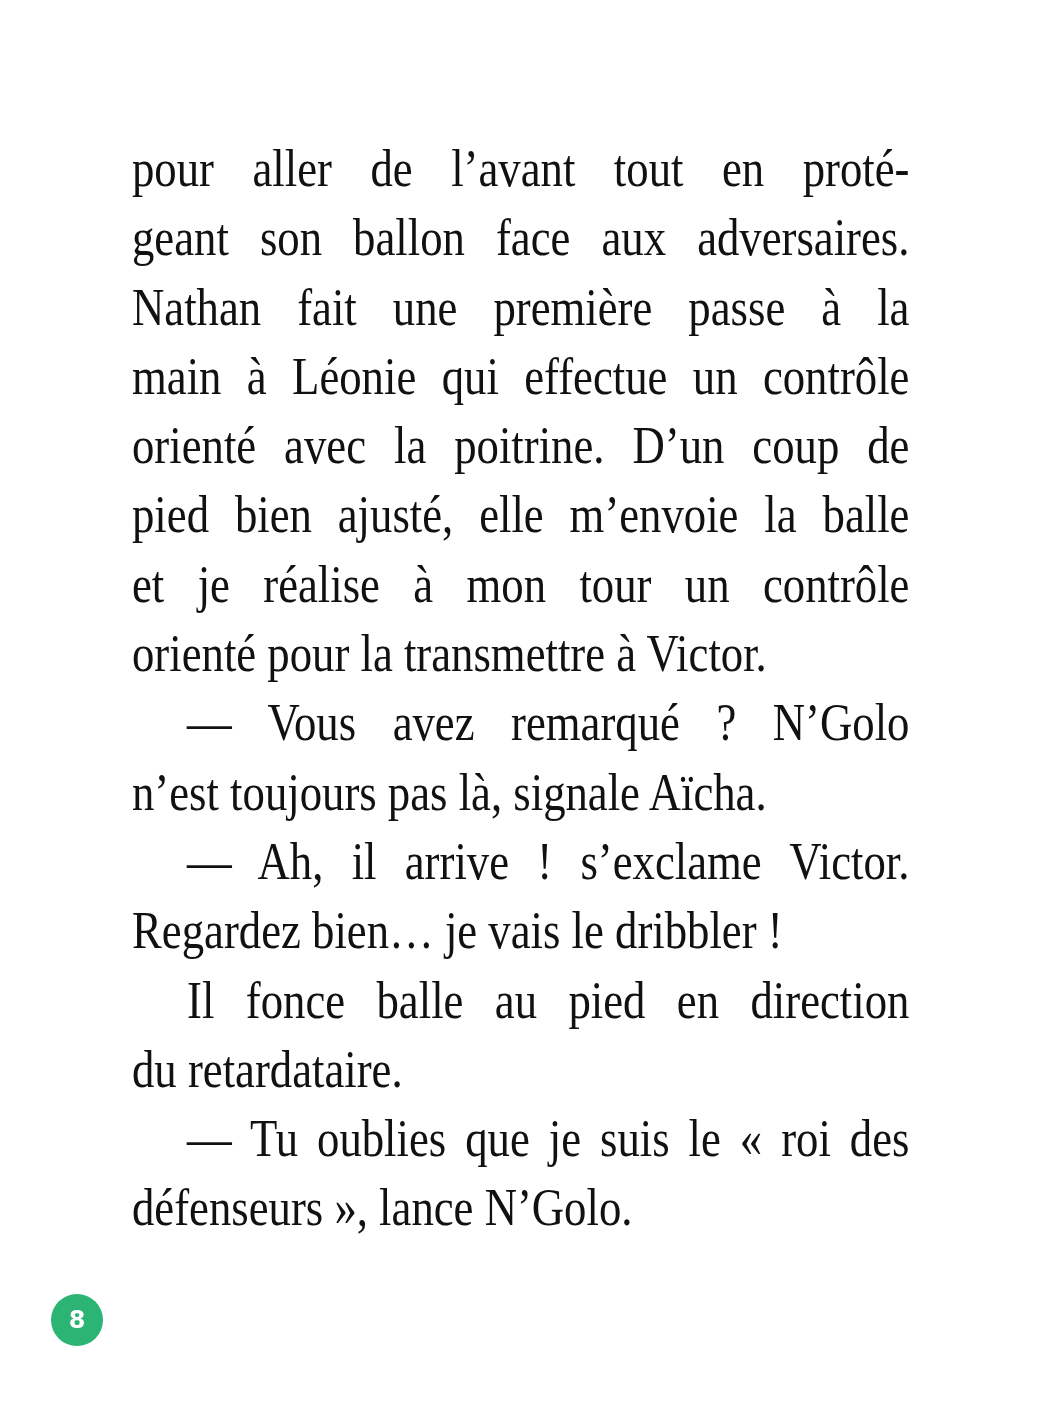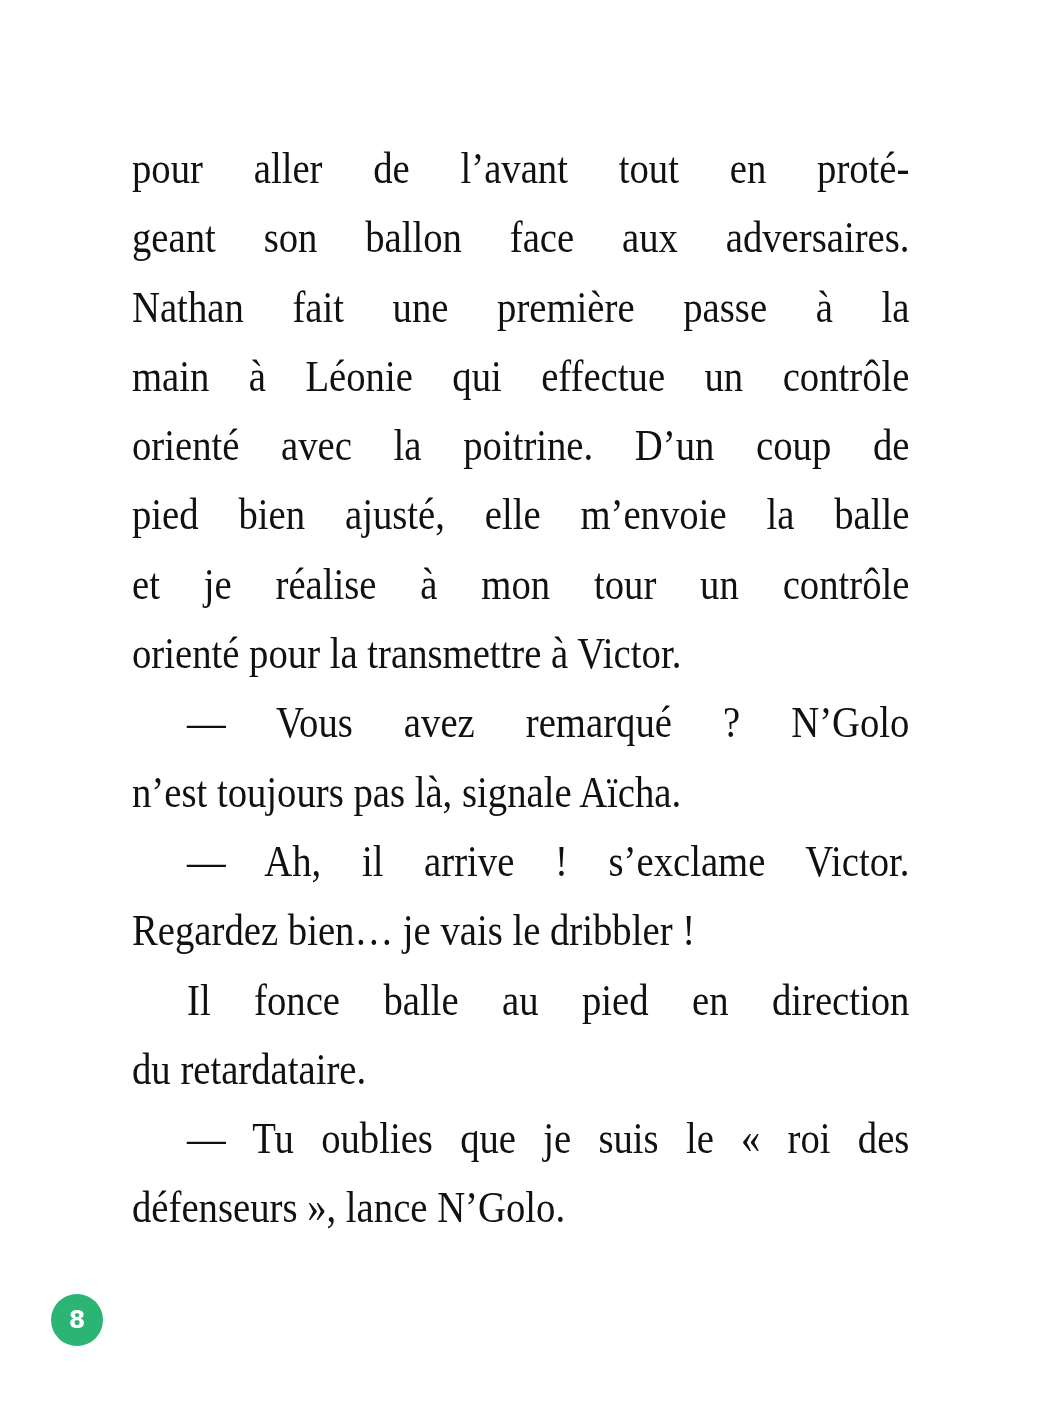--- a/index.html
+++ b/index.html
@@ -4,21 +4,21 @@
 <style>
   html, body { margin: 0; padding: 0; background: #ffffff; }
   body { width: 1053px; height: 1404px; position: relative; overflow: hidden; }
   .page { position: absolute; left: 0; top: 0; width: 1053px; height: 1404px; background: #ffffff; }
   .text-block {
     position: absolute;
     left: 132px;
     top: 134px;
     width: 778px;
     font-family: "Liberation Serif", serif;
-    font-size: 45px;
+    font-size: 52px;
     line-height: 69.3px;
     color: #111111;
   }
   .line {
     display: block;
     height: 69.3px;
     white-space: nowrap;
     text-align: justify;
     text-align-last: justify;
     transform: scaleX(0.86);

